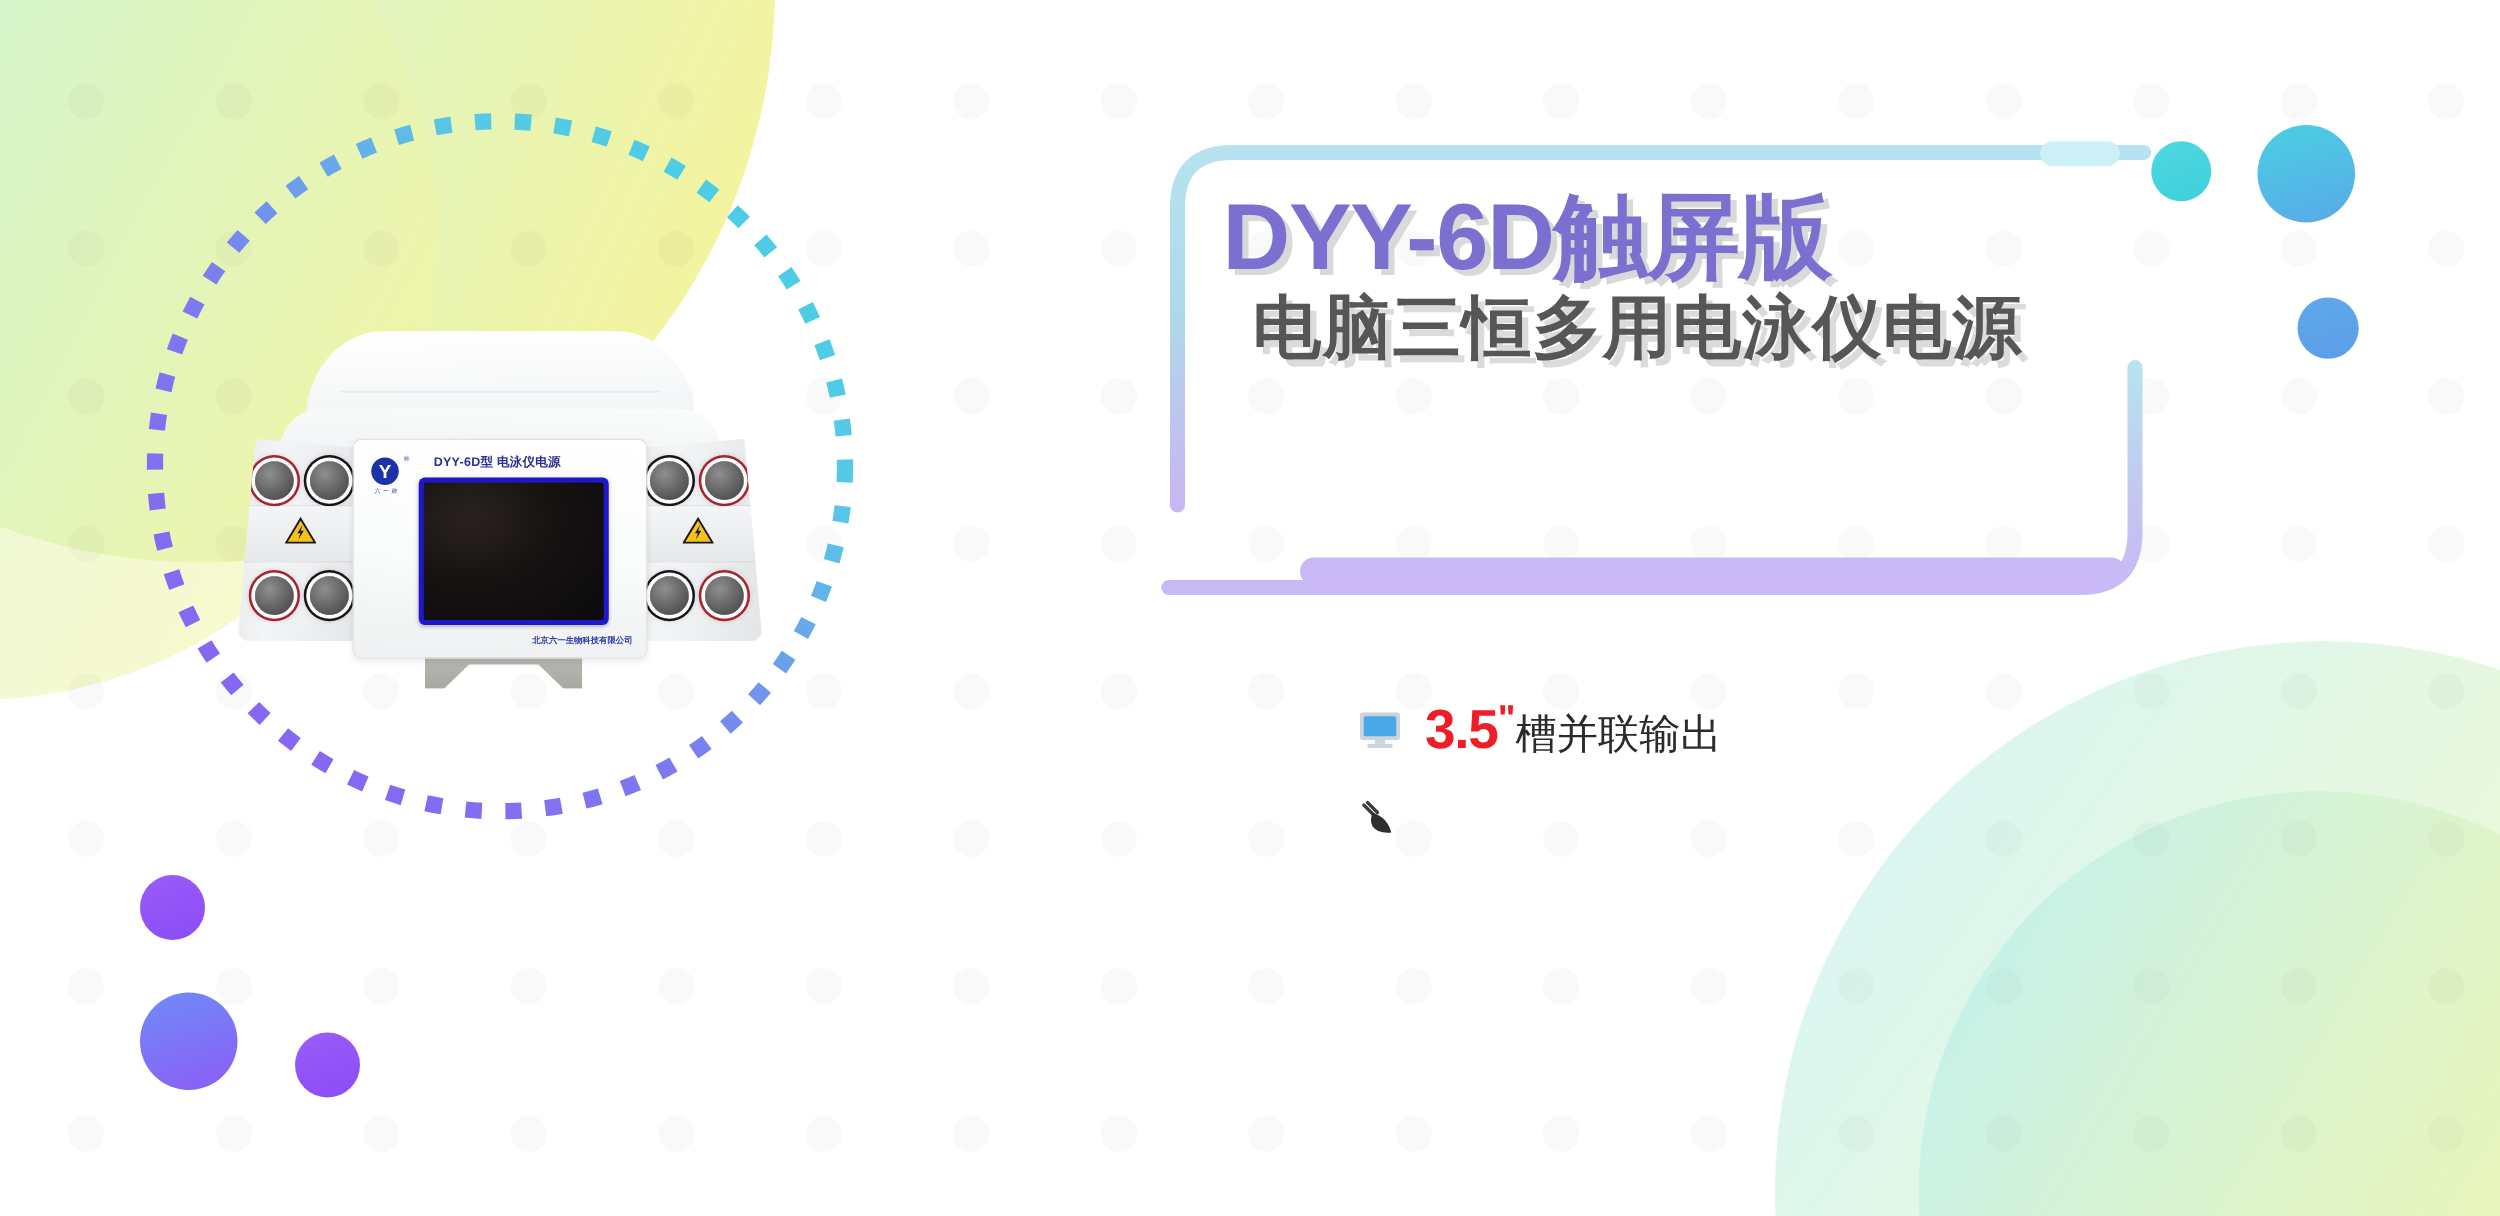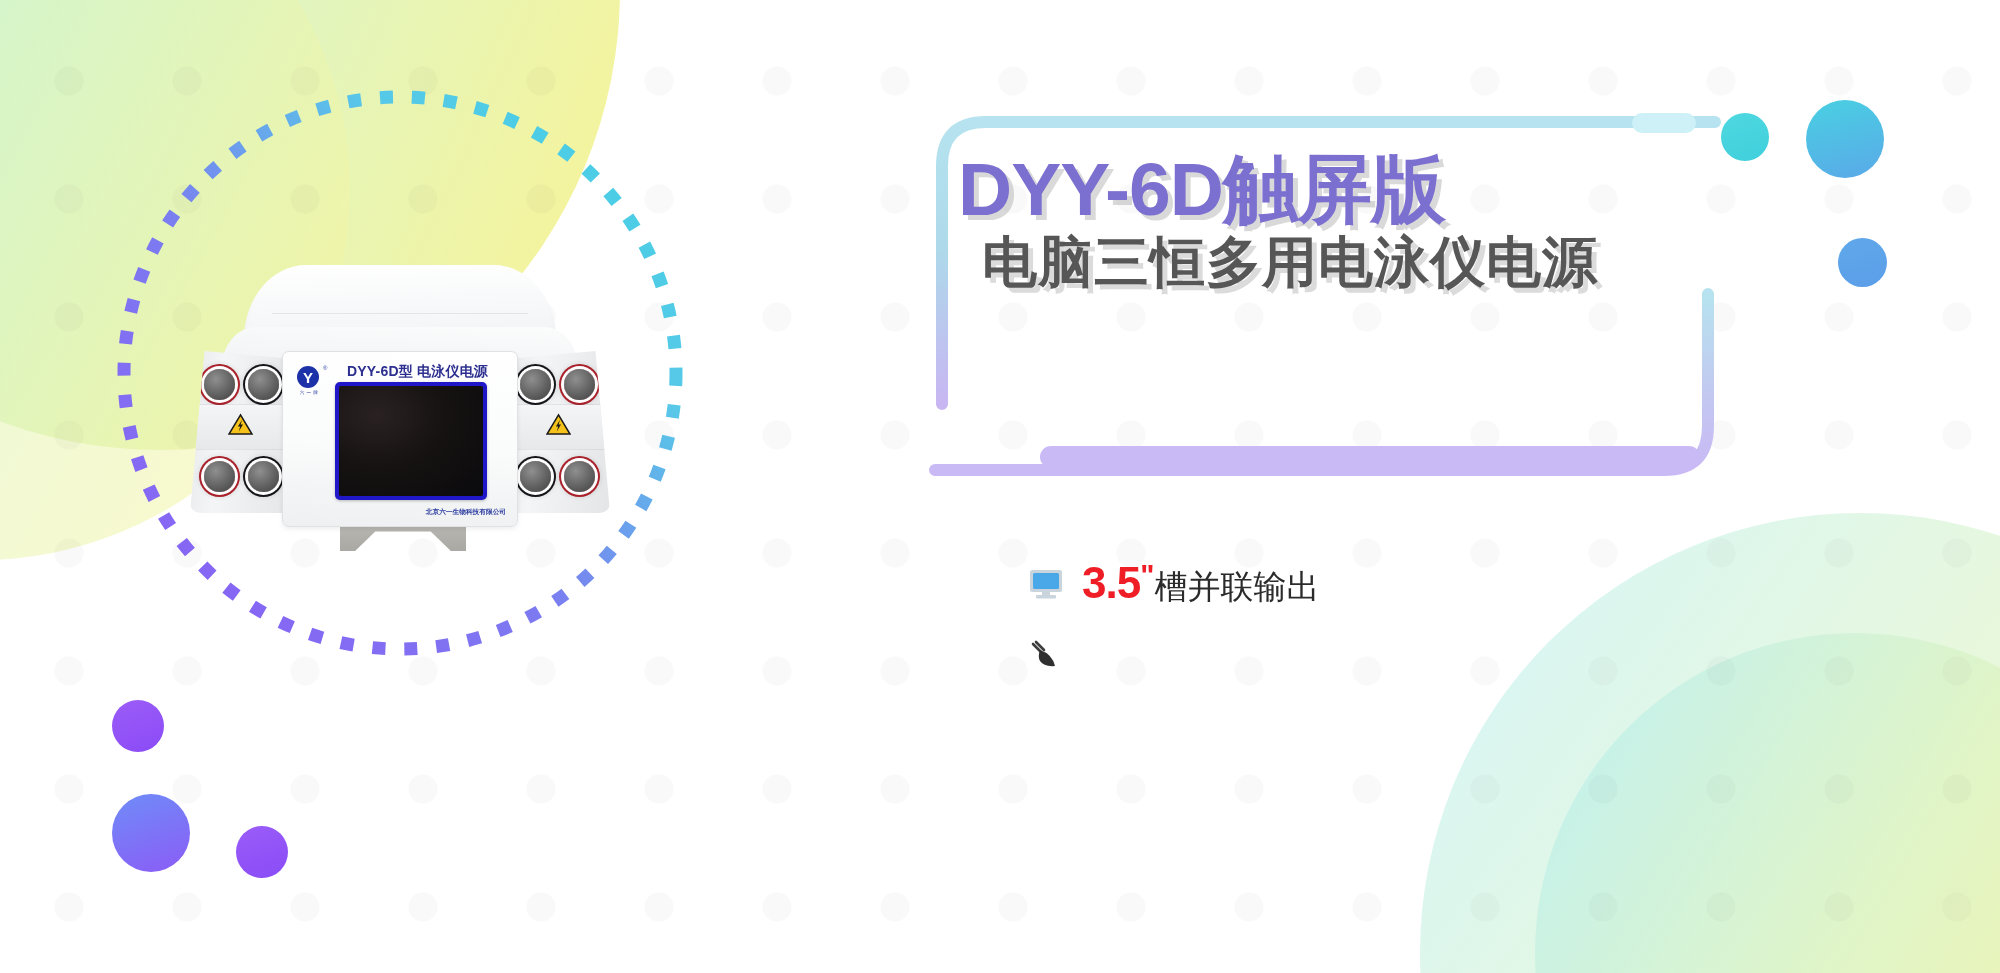--- a/index.html
+++ b/index.html
@@ -89,21 +89,21 @@
 
   .dev-panel{
     position:absolute; left:92px; top:86px; width:236px; height:176px;
     background:linear-gradient(183deg,#ffffff 0%,#fafbfb 55%,#eef0f1 100%);
     border:1px solid #dfe1e3;
     border-radius:7px;
     box-shadow:0 2px 5px rgba(0,0,0,.07);
   }
   .panel-title{
     position:absolute; left:64px; top:11px;
-    font-size:14px; font-weight:700; color:#2c2f8f; letter-spacing:.2px;
+    font-size:10px; font-weight:700; color:#2c2f8f; letter-spacing:.2px;
     white-space:nowrap;
   }
   .logo-badge{
     position:absolute; left:14px; top:14px; width:22px; height:22px; border-radius:50%;
     background:#1d32a8; color:#fff; font-size:15px; font-weight:700;
     display:flex; align-items:center; justify-content:center; line-height:1;
   }
   .logo-reg{ position:absolute; left:40px; top:13px; font-size:6px; color:#2c3ca0; }
   .logo-sub{
     position:absolute; left:9px; top:38px; width:34px; text-align:center;
@@ -125,40 +125,40 @@
   .dev-base{
     position:absolute; left:150px; top:250px; width:126px; height:36px;
     background:linear-gradient(180deg,#bdbcb6,#a9a8a2);
     clip-path:polygon(0 0,100% 0,100% 100%,88% 100%,72% 46%,28% 46%,12% 100%,0 100%);
   }
 
   
   .frame{ position:absolute; left:930px; top:104px; width:790px; height:388px; }
   .frame svg{ display:block; overflow:visible; }
 
-  .title-block{ position:absolute; left:958px; top:150px; width:820px; }
+  .title-block{ position:absolute; left:978px; top:150px; width:820px; }
   .title-main{
     font-size:75px; font-weight:700; color:#7b6fd0; line-height:1.06;
     letter-spacing:-1px; white-space:nowrap;
     text-shadow:5px 5px 0 rgba(165,165,165,.42);
   }
   .title-sub{
     margin-top:2px;
     font-size:55px; font-weight:700; color:#565656; line-height:1.12;
     letter-spacing:1px; white-space:nowrap;
     text-shadow:5px 5px 0 rgba(180,180,180,.48);
     margin-left:24px;
   }
   .divider{
     position:absolute; left:1040px; top:446px; width:660px; height:22px;
     background:#c9b9f5; border-radius:11px;
   }
 
   
-  .features{ position:absolute; left:1028px; top:548px; width:700px; }
+  .features{ position:absolute; left:1086px; top:548px; width:700px; }
   .feature{ display:flex; align-items:center; min-height:72px; }
   .feature .ficon{
     width:54px; flex:0 0 54px; display:flex; align-items:center; justify-content:flex-start;
   }
   .feature .ftext{
     font-size:31px; color:#2b2b2b; font-weight:500; white-space:nowrap;
     display:flex; align-items:baseline;
   }
   .feature.big .ftext{ font-size:33px; }
   .accent-red{ color:#ee1d26; font-weight:700; }

